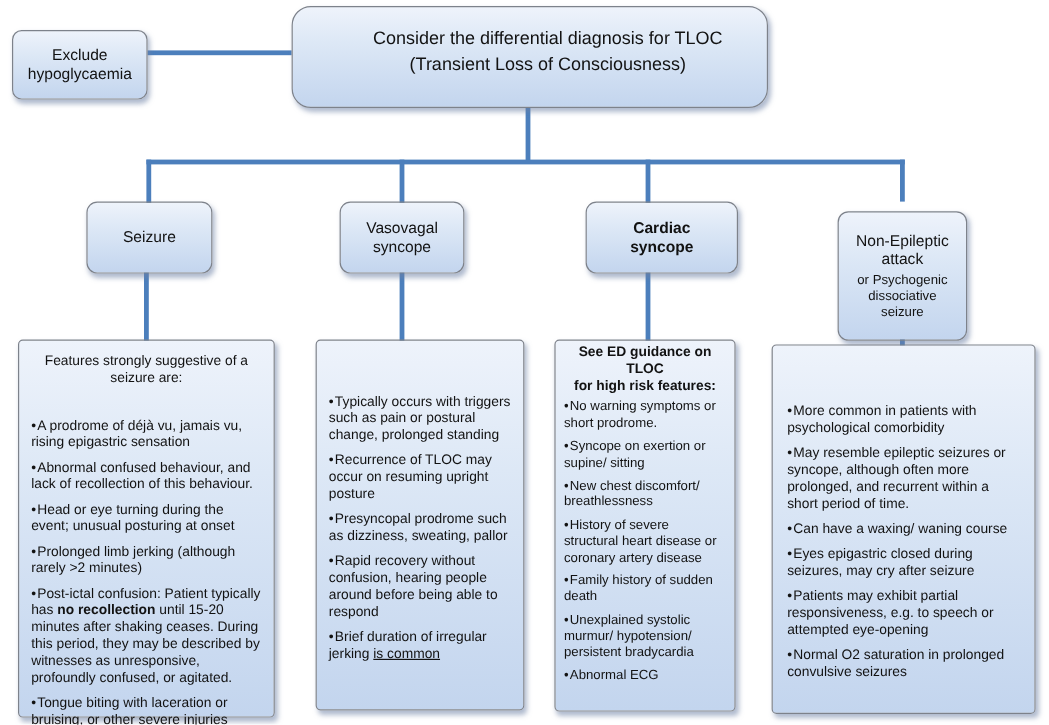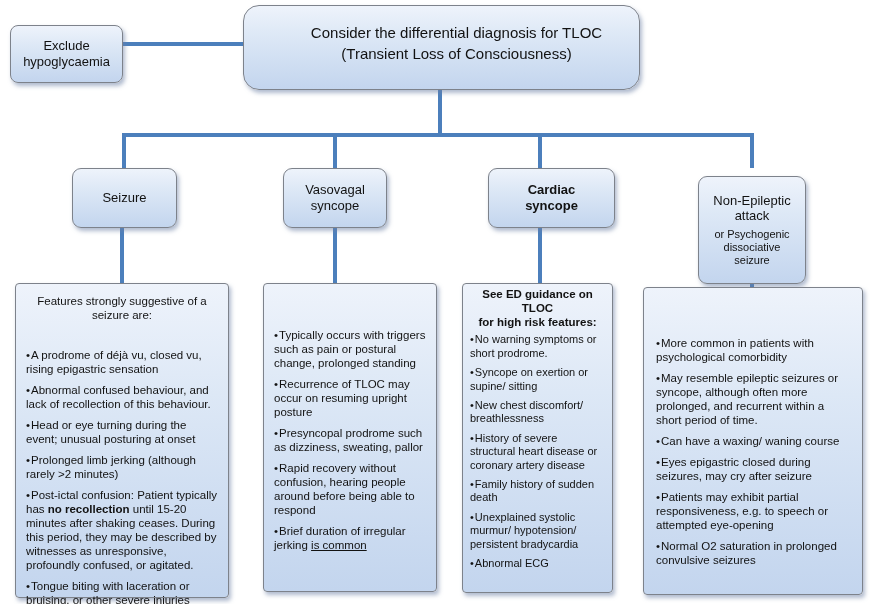--- a/index.html
+++ b/index.html
@@ -82,21 +82,21 @@
 attack</span>
     <span class="sub pre">or Psychogenic
 dissociative
 seizure</span>
   </div>
 
   <div class="box detail d-seizure">
     <div class="d-head pre">Features strongly suggestive of a
 seizure are:</div>
     <div>
-        <div class="bullet"><span class="dot">•</span><span>A prodrome of déjà vu, closed vu, rising epigastric sensation</span></div>
+        <div class="bullet"><span class="dot">•</span><span>A prodrome of déjà vu, jamais vu, rising epigastric sensation</span></div>
         <div class="bullet"><span class="dot">•</span><span>Abnormal confused behaviour, and lack of recollection of this behaviour.</span></div>
         <div class="bullet"><span class="dot">•</span><span>Head or eye turning during the event; unusual posturing at onset</span></div>
         <div class="bullet"><span class="dot">•</span><span>Prolonged limb jerking (although rarely &gt;2 minutes)</span></div>
         <div class="bullet"><span class="dot">•</span><span>Post-ictal confusion: Patient typically has </span><span style="font-weight: bold;">no recollection</span><span> until 15-20 minutes after shaking ceases. During this period, they may be described by witnesses as unresponsive, profoundly confused, or agitated.</span></div>
         <div class="bullet"><span class="dot">•</span><span>Tongue biting with laceration or bruising, or other severe injuries</span></div>
       </div>
   </div>
 
   <div class="box detail d-vaso">
     <div>

